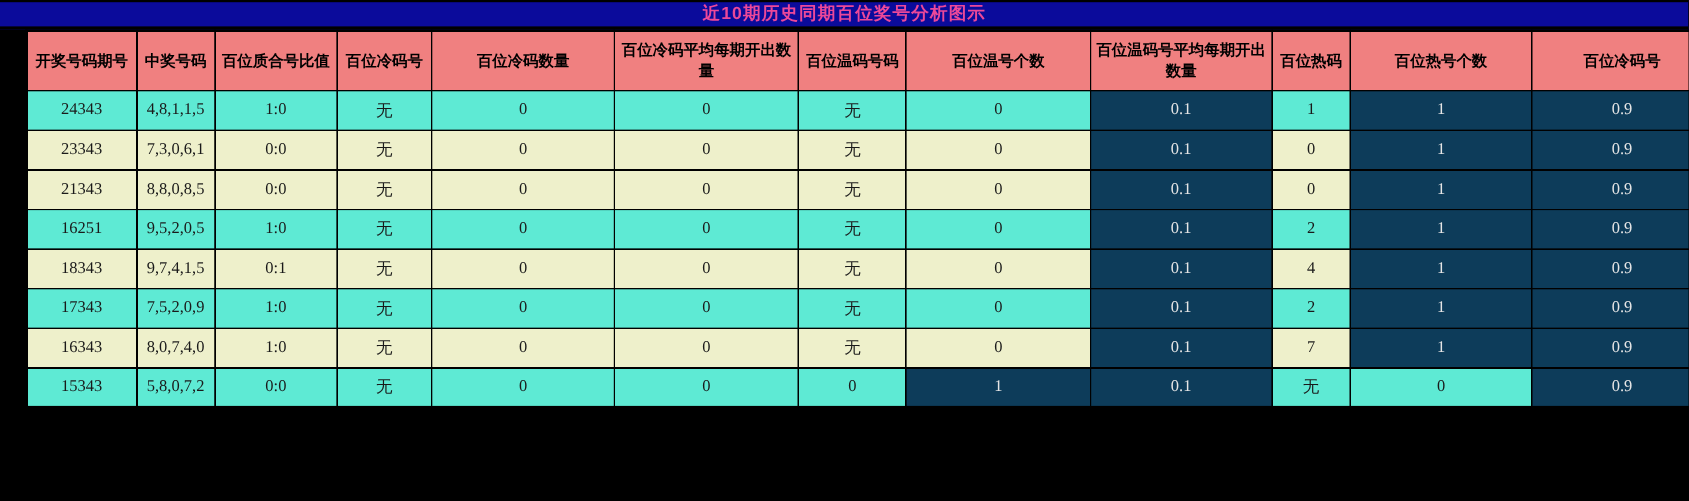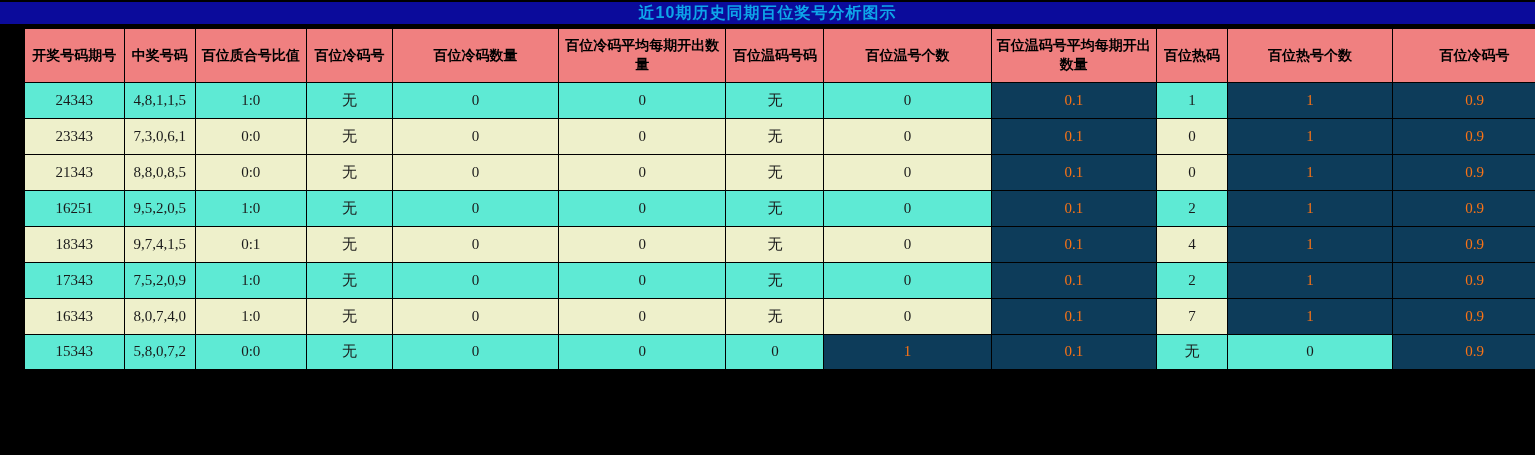--- a/index.html
+++ b/index.html
@@ -16,21 +16,21 @@
     height: 455px;
     background: #000;
   }
   .title-bar {
     box-sizing: border-box;
     width: 1535px;
     height: 27px;
     background: #0B0B9B;
     border-top: 2px solid #000;
     border-bottom: 3px solid #000;
-    color: #0ea5e9;
+    color: #ec4899;
     font-weight: bold;
     font-size: 16px;
     line-height: 22px;
     text-align: center;
     letter-spacing: 1px;
   }
   table.analysis {
     width: 1535px;
     table-layout: fixed;
     border-collapse: collapse;
@@ -55,21 +55,21 @@
     line-height: 1.35;
   }
   table.analysis td {
     height: 36px;
     font-family: "Liberation Serif", serif;
     font-size: 15px;
     color: #1a1a1a;
   }
   tr.odd td  { background: #5eead4; }
   tr.even td { background: #EEF0CB; }
-  tr.odd td.hl, tr.even td.hl { background: #0D3C5A; color: #f97316; }
+  tr.odd td.hl, tr.even td.hl { background: #0D3C5A; color: #e5e5e5; }
 </style>
 </head>
 <body>
 
 <div class="page">
   <div class="title-bar">近10期历史同期百位奖号分析图示</div>
 
   <table class="analysis">
     <colgroup>
       <col style="width:100px">

